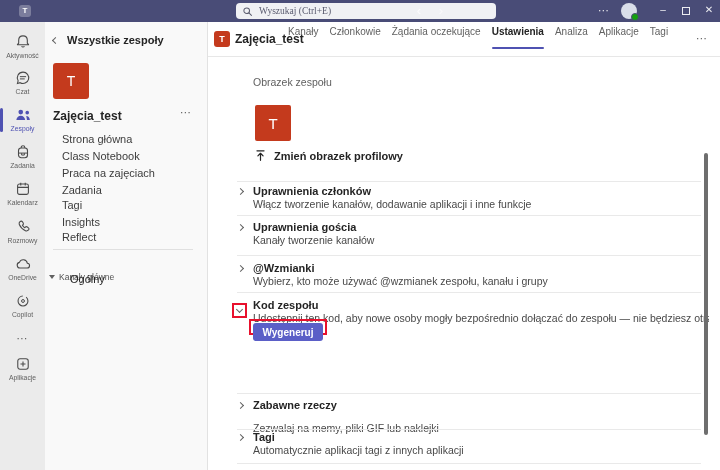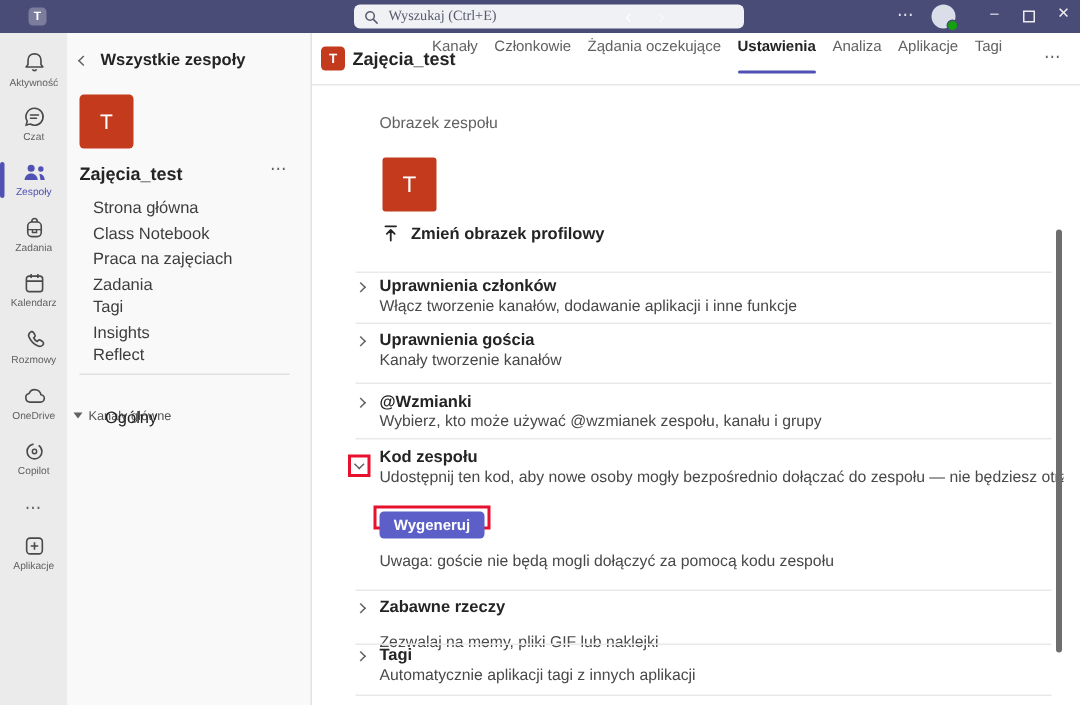--- a/index.html
+++ b/index.html
@@ -97,21 +97,21 @@
   .c-change span.txt { font-size:11px; font-weight:bold; color:#242424; margin-left:7px; }
   .divider { position:absolute; left:29px; width:464px; height:1px; background:#e9e9e9; }
   .row-chev { position:absolute; left:30px; }
   .row-title { position:absolute; left:45px; font-size:11px; font-weight:bold; color:#242424; white-space:nowrap; }
   .row-desc { position:absolute; left:45px; font-size:10.5px; color:#484848; white-space:nowrap; }
   .clip { width:456px; overflow:hidden; }
 
   .ann-box { position:absolute; border:2px solid var(--c-annotation,#e8112d); }
   .ann-chev { left:24px; top:246px; width:15px; height:15px; display:flex;
               align-items:center; justify-content:center; padding-bottom:2px; }
-  .ann-btn { left:41px; top:280px; width:78px; height:16px; }
+  .ann-btn { left:41px; top:262px; width:78px; height:16px; }
   .gen-btn { position:absolute; left:2px; top:2px; width:70px; height:18px;
              background:var(--c-button,#5b5fc7); color:#fff; border:none; border-radius:3px;
              font-size:10px; font-weight:bold; font-family:inherit; }
   .note { position:absolute; left:45px; top:311px; font-size:10.5px; color:#484848; }
 
   .scroll-thumb { position:absolute; left:496px; top:131px; width:4px; height:282px;
                   background:#6e6e6e; border-radius:2px; }
 </style>
 </head>
 <body>
@@ -307,21 +307,20 @@
       <div class="divider" style="top:235px"></div>
 
       <div class="ann-box ann-chev">
         <span class="chev chev-down"></span>
       </div>
       <div class="row-title" style="top:242px">Kod zespołu</div>
       <div class="row-desc clip" style="top:255px">Udostępnij ten kod, aby nowe osoby mogły bezpośrednio dołączać do zespołu — nie będziesz otrzymywać próśb o dołączenie</div>
       <div class="ann-box ann-btn">
         <button class="gen-btn">Wygeneruj</button>
       </div>
-      <div class="note">Uwaga: goście nie będą mogli dołączyć za pomocą kodu zespołu</div>
       <div class="divider" style="top:336px"></div>
 
       <span class="chev chev-right row-chev" style="top:346px"></span>
       <div class="row-title" style="top:342px">Zabawne rzeczy</div>
       <div class="row-desc" style="top:365px">Zezwalaj na memy, pliki GIF lub naklejki</div>
       <div class="divider" style="top:372px"></div>
 
       <span class="chev chev-right row-chev" style="top:378px"></span>
       <div class="row-title" style="top:374px">Tagi</div>
       <div class="row-desc" style="top:387px">Automatycznie aplikacji tagi z innych aplikacji</div>

